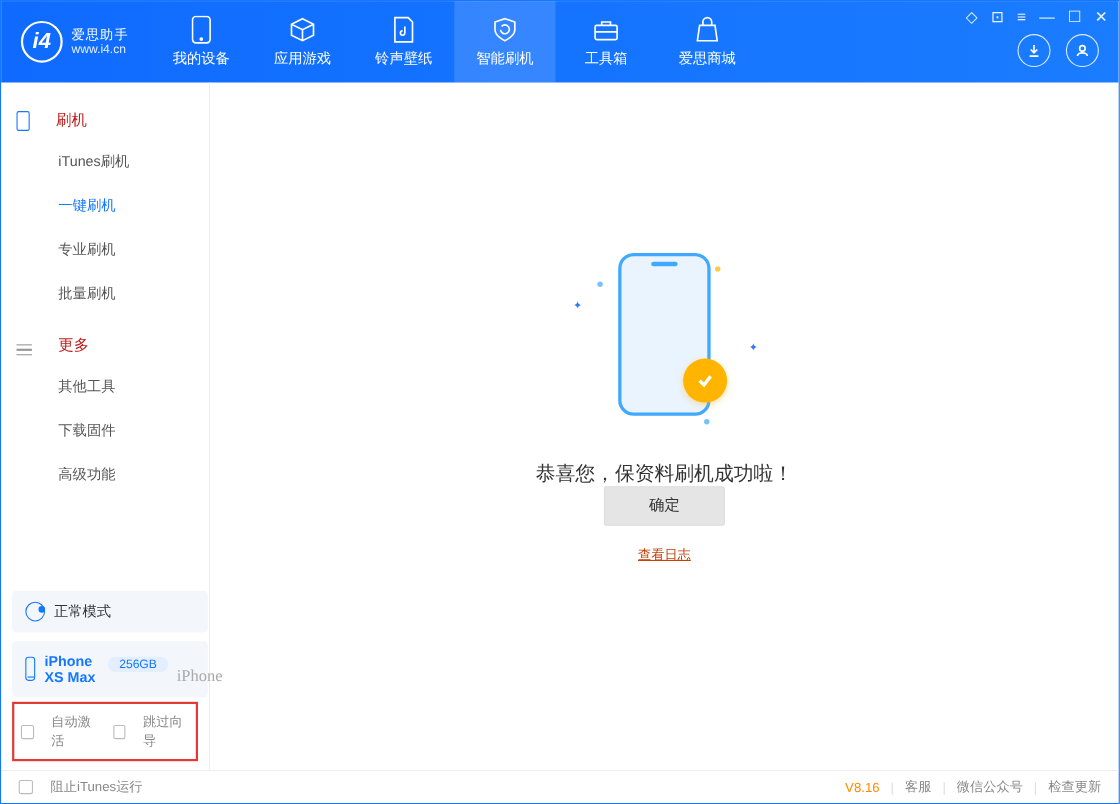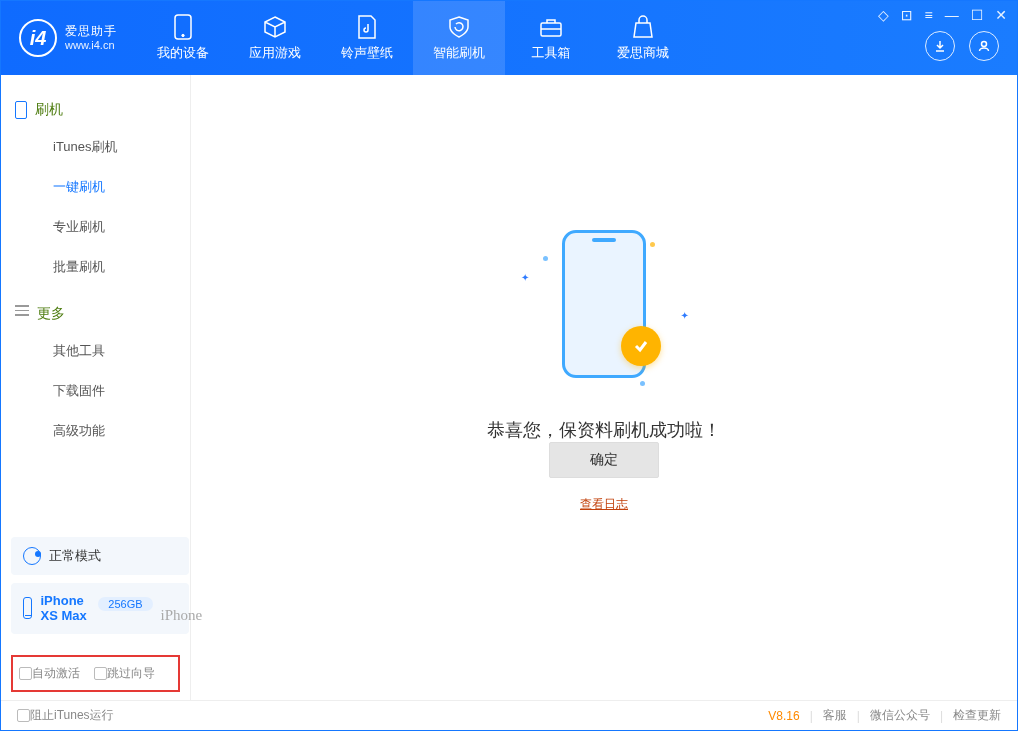--- a/index.html
+++ b/index.html
@@ -18,37 +18,37 @@
 .nav-icon { width: 26px; height: 26px; display: flex; align-items: center; justify-content: center; }
 .nav-icon svg { fill: #fff; stroke: #fff; }
 
 .win-controls { position: absolute; right: 10px; top: 6px; display: flex; gap: 12px; align-items: center; }
 .win-controls span { cursor: pointer; opacity: .9; font-size: 14px; }
 .win-icons-right { position: absolute; right: 18px; bottom: 14px; display: flex; gap: 14px; }
 .circ-outline { width: 30px; height: 30px; border: 1.5px solid rgba(255,255,255,.85); border-radius: 50%; display: flex; align-items: center; justify-content: center; cursor: pointer; }
 
 .body-area { display: flex; height: calc(100% - 74px - 30px); }
 .sidebar { width: 190px; border-right: 1px solid #eee; padding-top: 18px; position: relative; }
-.side-section-title { display: flex; align-items: flex-start; padding: 8px 14px; font-size: 14px; color: #4d7c0f; font-weight: 500; gap: 8px; }
+.side-section-title { display: flex; align-items: flex-end; padding: 8px 14px; font-size: 14px; color: #b91c1c; font-weight: 500; gap: 24px; }
 .side-item { padding: 11px 0 11px 52px; font-size: 13px; color: #555; cursor: pointer; }
 .side-item.active { color: #1577ff; }
 
 .device-cards { position: absolute; bottom: 58px; left: 10px; right: 1px; }
 .card { background: #f3f7fc; border-radius: 4px; padding: 10px 12px; margin-bottom: 8px; font-size: 13px; color: #333; display: flex; align-items: center; gap: 8px; }
 .card-device { flex-direction: row; align-items: flex-start; }
 .card-device-header { display:flex; align-items:center; gap:8px; font-weight:500;}
 .badge { background: #e3efff; color: #1577ff; border-radius: 10px; padding: 1px 10px; font-size: 11px; margin-top:4px; }
 .card-sub { color: #aaa; font-size: 15px; margin-top: 14px; font-family: Liberation Serif, serif; }
 .mode-icon { width:18px; height:18px; border:1.5px solid #1577ff; border-radius:50%; position:relative;}
 .mode-icon::after{content:""; position:absolute; width:6px; height:6px; background:#1577ff; border-radius:50%; top:3px; right:-1px;}
 .dev-icon { width:16px; height:22px; border:1.5px solid #1577ff; border-radius:3px; position:relative;}
 .dev-icon::after{content:""; position:absolute; width:6px; height:1.5px; background:#1577ff; bottom:2px; left:50%; transform:translateX(-50%);}
 
 .checkbox-row { position:absolute; bottom:8px; left:10px; right:10px; border:2px solid #e53935; padding:8px 6px; display:flex; gap:14px; font-size:12px; color:#888;}
-.cb { display:flex; align-items:center; gap:0; cursor:pointer;text-align:right;}
+.cb { display:flex; align-items:center; gap:16px; cursor:pointer;}
 .cb-box { width:13px; height:13px; border:1px solid #bbb; border-radius:2px;}
 
 .main { flex:1; display:flex; flex-direction:column; align-items:center; justify-content:center; padding-bottom:40px;}
 .illustration { position:relative; width:170px; height:170px; margin-bottom:26px;}
 .phone { width:84px; height:148px; border:3px solid #3fa9ff; border-radius:14px; background:#eaf4ff; position:absolute; left:50%; top:8px; transform:translateX(-50%);}
 .phone::before{content:""; position:absolute; top:5px; left:50%; transform:translateX(-50%); width:24px; height:4px; background:#3fa9ff; border-radius:2px;}
 .check-badge { position:absolute; width:40px; height:40px; background:#ffb400; border-radius:50%; right:28px; bottom:26px; display:flex; align-items:center; justify-content:center; box-shadow:0 2px 6px rgba(255,180,0,.4);}
 .check-badge svg { stroke:#fff; stroke-width:3; fill:none;}
 .sparkle { position:absolute; color:#ffb400; font-size:10px;}
 .s1{top:50px; left:2px; color:#2e7bff;}

